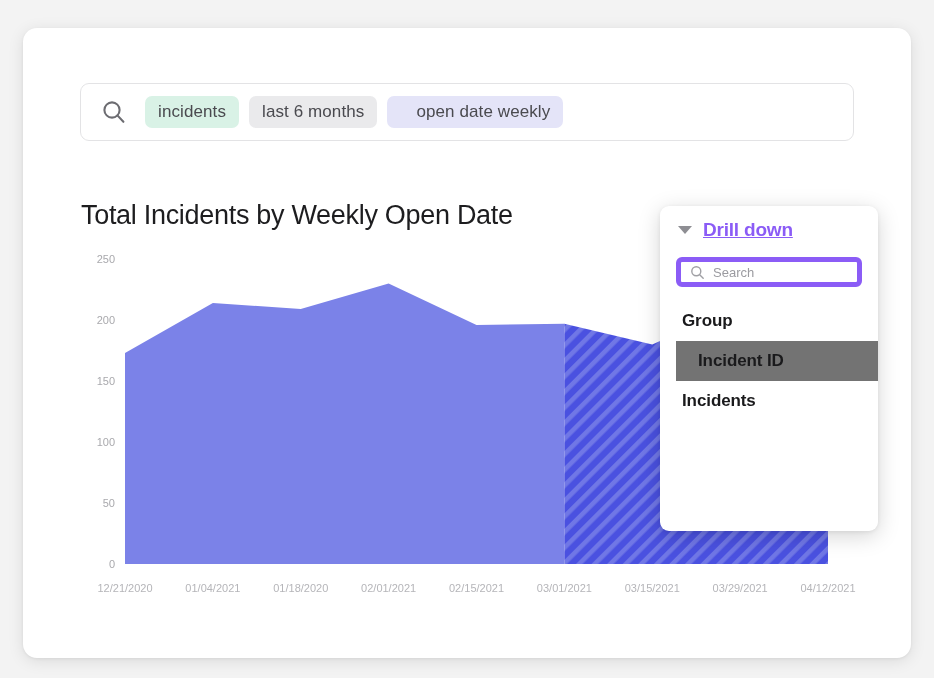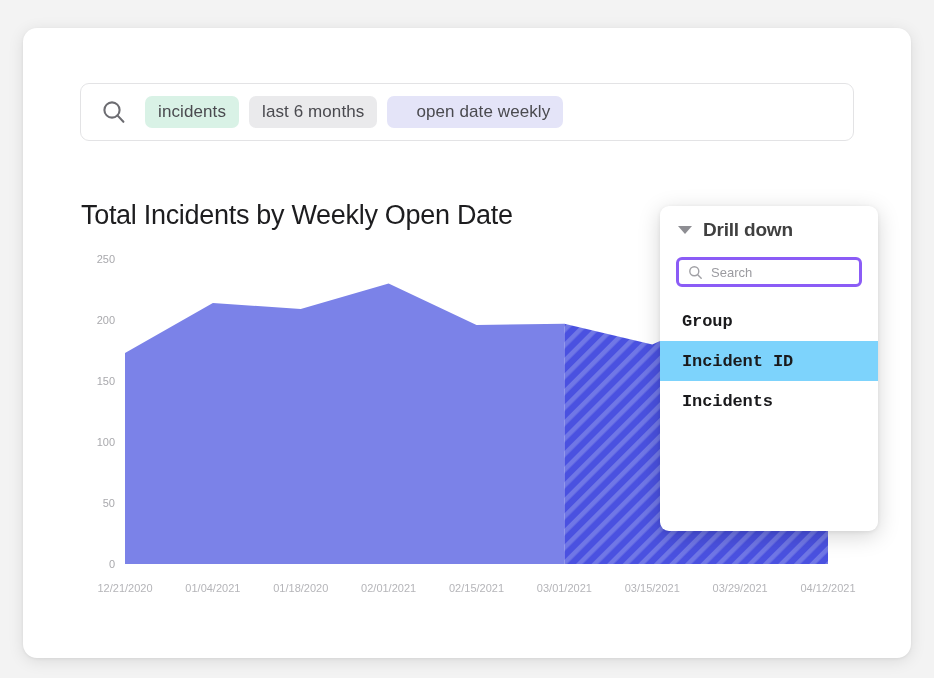--- a/index.html
+++ b/index.html
@@ -132,52 +132,53 @@
   .caret {
     width: 0; height: 0;
     border-left: 7px solid transparent;
     border-right: 7px solid transparent;
     border-top: 8px solid #8e8e93;
     flex: 0 0 auto;
   }
   .panel-title {
     font-size: 19px;
     font-weight: 700;
-    color: #404040;
+    color: #8b5cf6;
     letter-spacing: -0.2px;
+    text-decoration: underline;
   }
 
   .panel-search {
     margin: 3px 16px 0 16px;
     height: 30px;
-    border: 3px solid #8b5cf6;
+    border: 5px solid #8b5cf6;
     border-radius: 6px;
     display: flex;
     align-items: center;
     padding: 0 9px;
     gap: 8px;
     background: #fff;
   }
   .panel-search-text {
     font-size: 13px;
     color: #9b9ba0;
   }
 
-  .menu { margin-top: 14px; font-family: Liberation Mono, monospace; }
+  .menu { margin-top: 14px; }
   .menu-item {
     height: 40px;
     display: flex;
     align-items: center;
     padding: 0 22px;
     font-size: 17px;
     font-weight: 700;
     color: #1a1a1c;
     letter-spacing: -0.1px;
   }
-  .menu-item.active { background: #7dd3fc; }
+  .menu-item.active { background: #737373; margin-left: 16px; }
 </style>
 </head>
 <body>
 
 <div id="root">
   <div class="card">
 
     <div class="searchbar">
       <svg class="search-glass" viewBox="0 0 26 26">
         <circle cx="11" cy="11" r="7.6" fill="none" stroke="#6d6d72" stroke-width="2.1"></circle>

